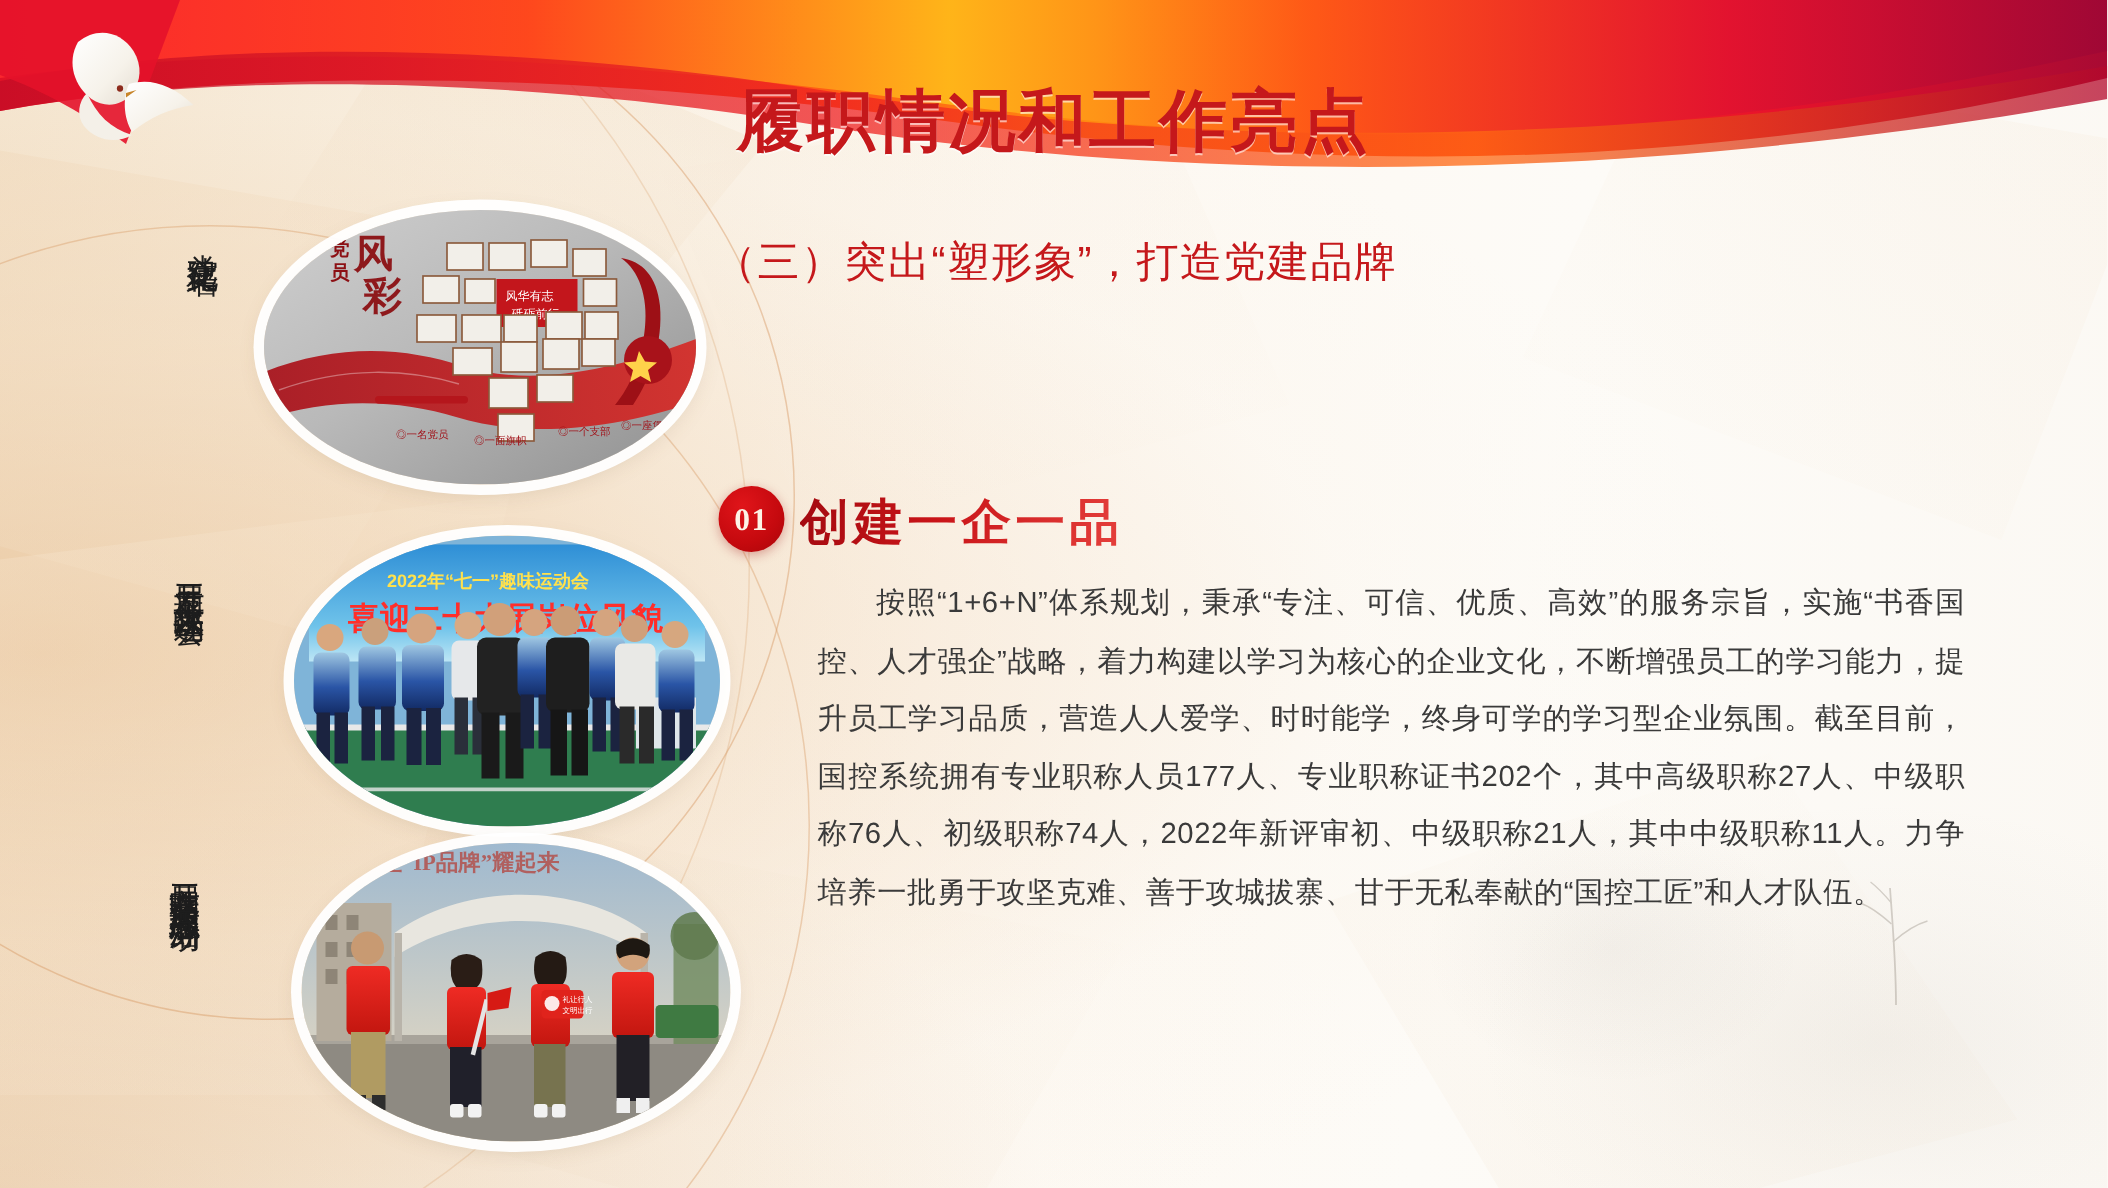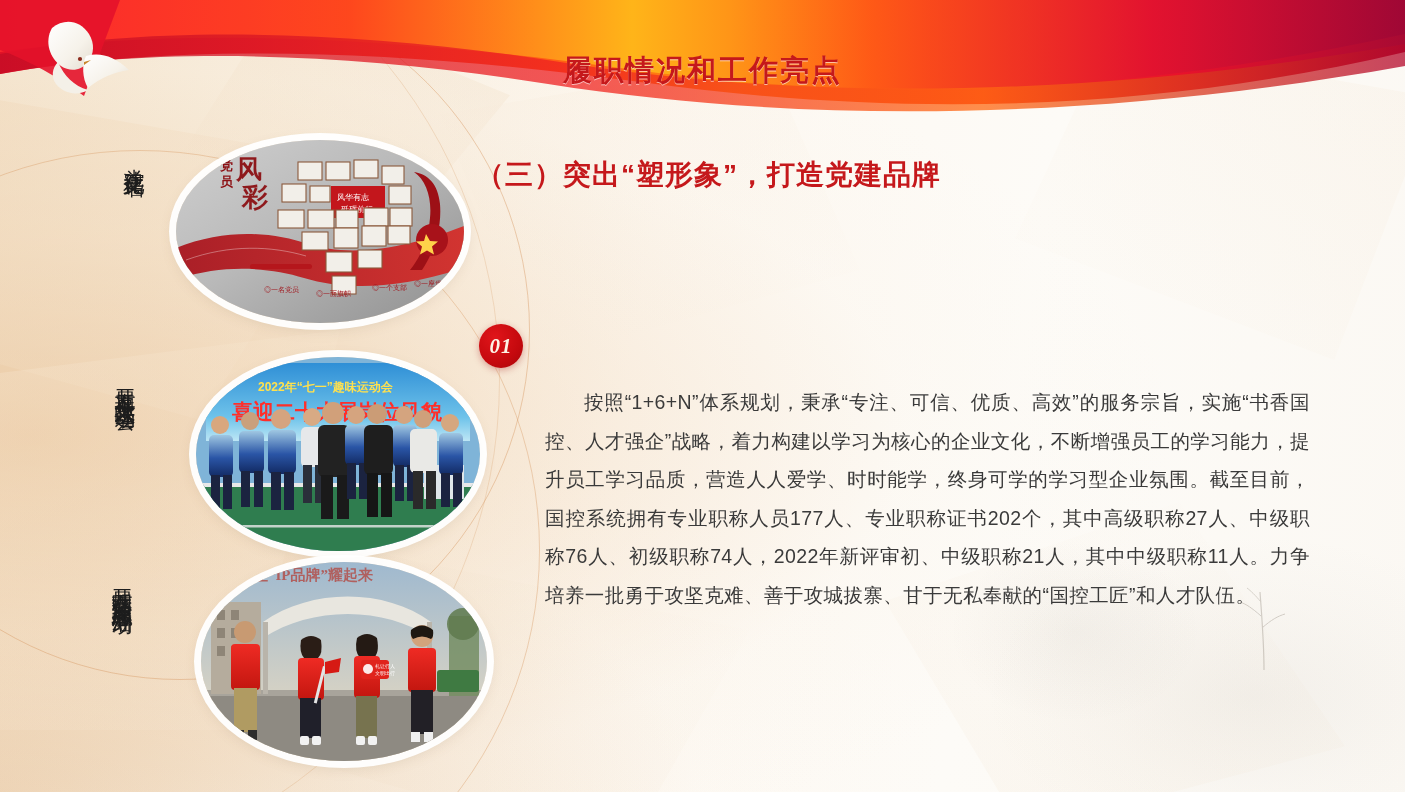--- a/index.html
+++ b/index.html
@@ -64,27 +64,27 @@
   
   .arc { position:absolute; border-radius:50%; border:1.4px solid rgba(214,150,96,.55); }
   .arc-a { left:-170px; top:-20px;  width:700px; height:700px; border-color:rgba(214,154,100,.45); }
   .arc-b { left:-260px; top:150px;  width:800px; height:800px; border-color:rgba(216,158,106,.42); }
   .arc-c { left:-500px; top:-120px; width:1000px; height:1000px; border-color:rgba(220,165,115,.30); }
 
   
   .title {
     position:absolute; left:0; top:51px; width:1405px; text-align:center;
     font-family:"Liberation Serif","DejaVu Serif",serif;
-    font-size:29px; font-weight:bold; letter-spacing:2px;
+    font-size:45px; font-weight:bold; letter-spacing:2px;
     color:#c5181b;
     text-shadow:0 1px 0 rgba(255,255,255,.6);
   }
   .subtitle {
     position:absolute; left:476px; top:156px;
-    font-size:28px; font-weight:bold; letter-spacing:1px;
+    font-size:28px; font-weight:normal; letter-spacing:1px;
     color:#c5181b;
   }
 
   
   .photo {
     position:absolute; border-radius:50%;
     overflow:hidden;
     box-shadow:0 0 0 7px rgba(255,255,255,.95), 0 4px 16px rgba(120,90,60,.22);
   }
   .p1 { left:176px; top:140px;  width:288px; height:183px; }
@@ -104,21 +104,20 @@
 
   
   .badge {
     position:absolute; left:479px; top:324px; width:44px; height:44px;
     border-radius:50%;
     background:radial-gradient(circle at 36% 30%, #e0151a 0%, #c5090e 60%, #a80509 100%);
     box-shadow:0 2px 7px rgba(160,20,20,.35);
     color:#fdf3e6; font-family:"Liberation Serif","DejaVu Serif",serif;
     font-size:21px; font-weight:bold; line-height:44px; text-align:center;
     letter-spacing:1px;
-    font-style:italic;
   }
   .sec-head {
     position:absolute; left:533px; top:326px;
     font-family:"Liberation Serif","DejaVu Serif",serif;
     font-size:33px; font-weight:bold; letter-spacing:3px;
     background:linear-gradient(100deg,#a30a10 0%, #c91418 42%, #e5403c 100%);
     -webkit-background-clip:text; background-clip:text;
     color:transparent;
   }
   .body-text {
@@ -426,15 +425,16 @@
           <rect x="4" y="66" width="22" height="44" fill="#222026"></rect>
           <rect x="4" y="108" width="9" height="10" fill="#efefef"></rect>
             <rect x="17" y="108" width="9" height="10" fill="#efefef"></rect>
         </g>
       </g>
     </svg>
   </div>
   <div class="cap c3">开展文明交通劝导志愿服务活动</div>
 
   <div class="badge">01</div>
+  <div class="sec-head">创建一企一品</div>
   <div class="body-text">按照“1+6+N”体系规划，秉承“专注、可信、优质、高效”的服务宗旨，实施“书香国控、人才强企”战略，着力构建以学习为核心的企业文化，不断增强员工的学习能力，提升员工学习品质，营造人人爱学、时时能学，终身可学的学习型企业氛围。截至目前，国控系统拥有专业职称人员177人、专业职称证书202个，其中高级职称27人、中级职称76人、初级职称74人，2022年新评审初、中级职称21人，其中中级职称11人。力争培养一批勇于攻坚克难、善于攻城拔寨、甘于无私奉献的“国控工匠”和人才队伍。</div>
 
 </div>
 
 </body></html>

